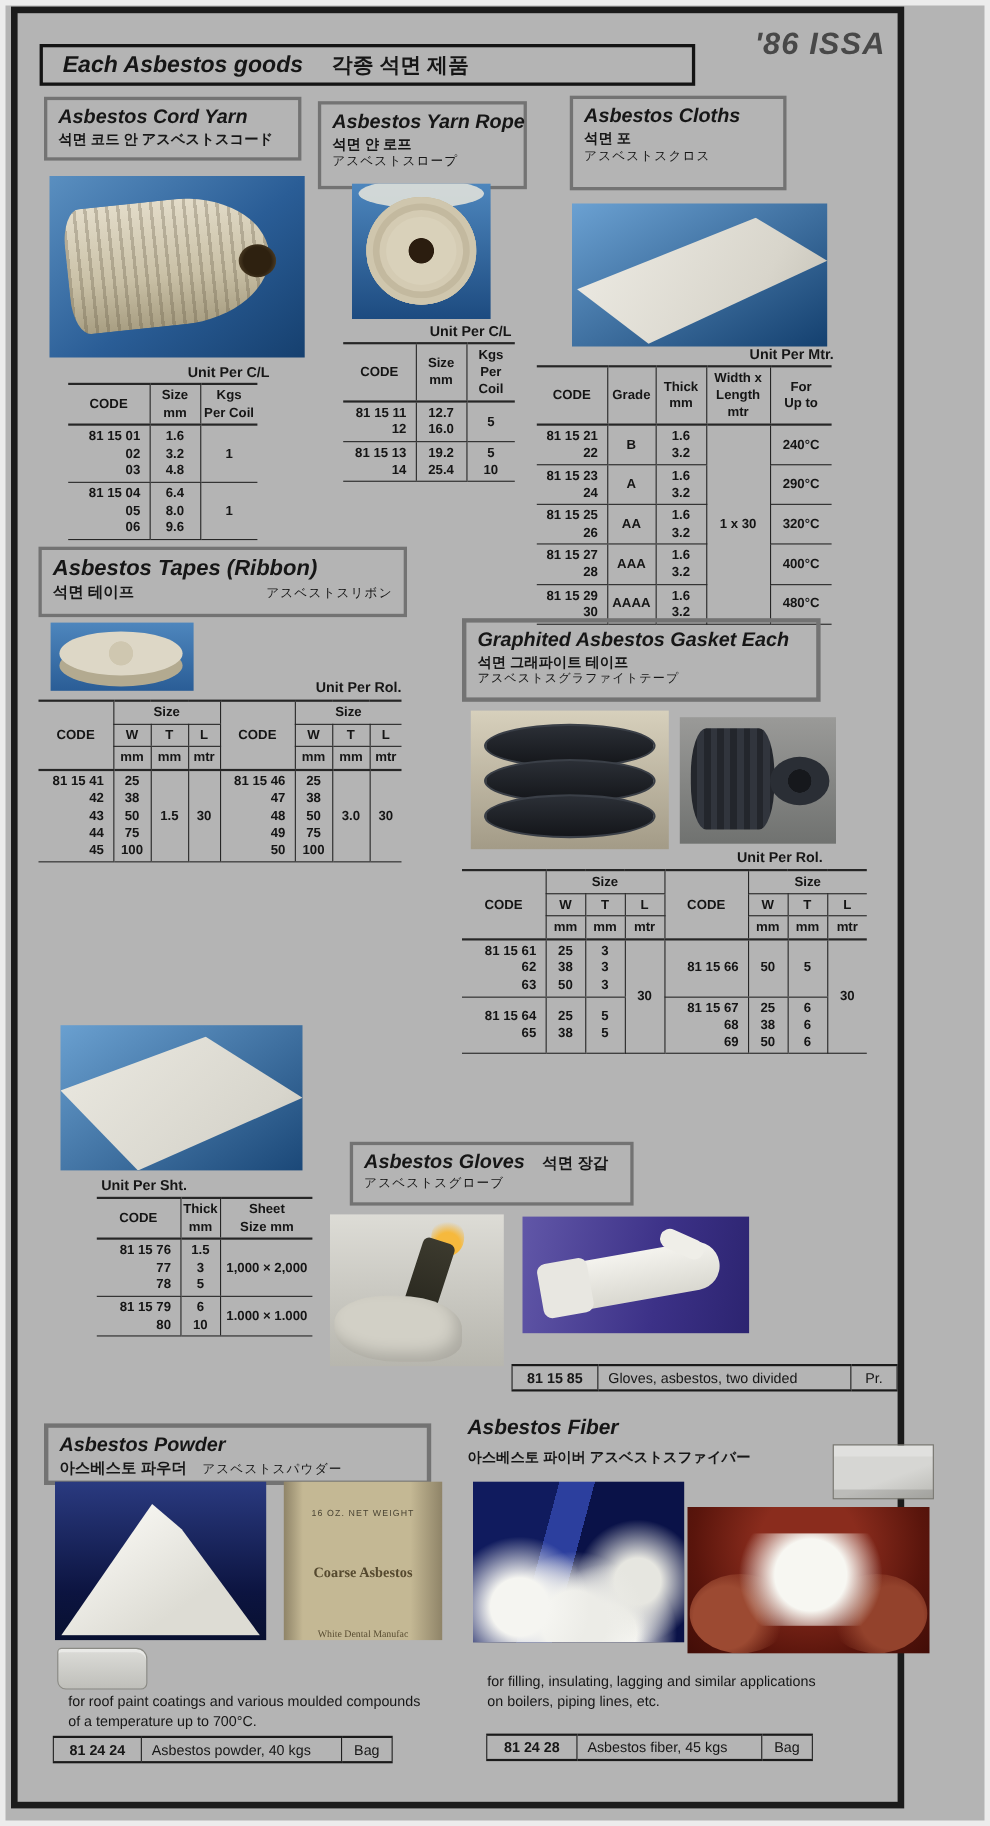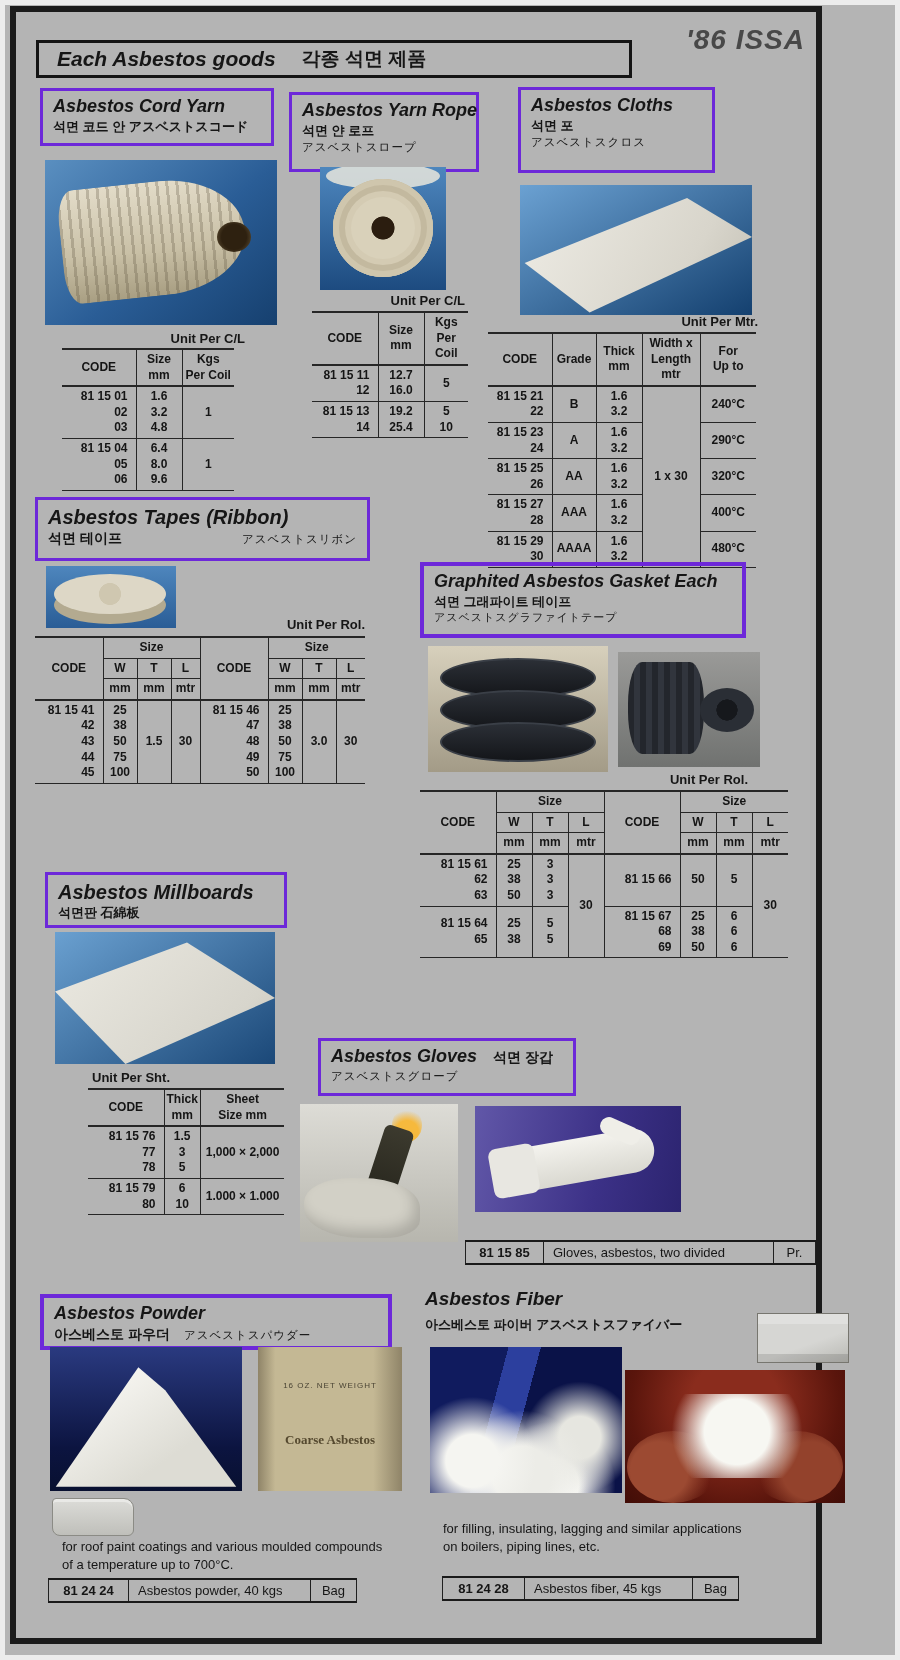--- a/index.html
+++ b/index.html
@@ -20,21 +20,21 @@
     display:flex; align-items:center; gap:26px; padding-left:18px;
   }
   .main-title .en { font-style:italic; font-weight:bold; font-size:21px; }
   .main-title .ko { font-weight:bold; font-size:19px; }
   .issa {
     position:absolute; left:655px; top:24px; width:150px; text-align:right;
     font-style:italic; font-weight:bold; font-size:28px; color:#484848; letter-spacing:1px;
   }
   
   .sbox {
-    position:absolute; border:3px solid #6d28d9; box-sizing:border-box;
+    position:absolute; border:3px solid #737373; box-sizing:border-box;
     padding:5px 10px 8px;
   }
   .sbox .t  { font-style:italic; font-weight:bold; font-size:18px; line-height:1.2; white-space:nowrap; }
   .sbox .s  { font-weight:bold; font-size:13px; line-height:1.35; }
   .sbox .jp { font-weight:normal; font-size:11.5px; letter-spacing:1px; line-height:1.4; }
   .plain-title { position:absolute; font-style:italic; font-weight:bold; font-size:19px; }
   .plain-sub   { position:absolute; font-weight:bold; font-size:13px; }
   
   .unit { position:absolute; font-weight:bold; font-size:13px; }
   .note { position:absolute; font-size:13px; font-weight:500; line-height:1.4; white-space:pre-line; }
@@ -106,21 +106,21 @@
   #gloves-photo-b .glove { position:absolute; left:30px; top:32px; width:150px; height:44px; transform:rotate(-10deg);
     background:linear-gradient(#f4f3ee,#d9d8d0); border-radius:10px 24px 24px 10px; }
   #gloves-photo-b .cuff  { position:absolute; left:16px; top:40px; width:46px; height:50px; transform:rotate(-10deg);
     background:#e8e7e1; border-radius:8px; }
   #gloves-photo-b .thumb { position:absolute; left:124px; top:16px; width:42px; height:18px; transform:rotate(24deg);
     background:#efeee8; border-radius:10px; }
   #powder-photo { background:linear-gradient(#2a3a80,#0c1440 70%,#081030); }
   #powder-photo .pile { position:absolute; inset:0; clip-path:polygon(3% 97%, 46% 14%, 60% 30%, 97% 97%);
     background:linear-gradient(145deg,#f4f3ee 30%,#dddcd4 70%); }
   #canister { background:linear-gradient(90deg,#8f8468 0%,#c4b894 12%,#c4b894 80%,#8f8468 100%);
-    display:flex; flex-direction:column; align-items:center; justify-content:space-between; padding-top:34px; box-sizing:border-box; }
+    display:flex; flex-direction:column; align-items:center; justify-content:center; padding-top:22px; box-sizing:border-box; }
   #canister .l1 { font-size:8px; letter-spacing:1px; color:#4a4434; }
   #canister .l2 { margin-top:42px; font-family:"Liberation Serif","DejaVu Serif",serif; font-size:13px; font-weight:bold; color:#55492f; }
   #canister .l3 { margin-top:42px; font-family:"Liberation Serif","DejaVu Serif",serif; font-size:9px; color:#5a4e33; }
   #fiber-photo-a { background:linear-gradient(105deg,#101b5e 0 34%,#2c3f9e 34% 48%,#0a1248 48% 100%); }
   #fiber-photo-a .fluff { position:absolute; inset:0;
     background:radial-gradient(circle at 22% 78%, #f5f5f1 0 14%, rgba(245,245,241,0) 34%),
                radial-gradient(circle at 48% 88%, #ecece7 0 18%, rgba(236,236,231,0) 40%),
                radial-gradient(circle at 78% 62%, #e6e6e0 0 12%, rgba(230,230,224,0) 32%),
                radial-gradient(circle at 64% 94%, #f8f8f4 0 14%, rgba(248,248,244,0) 34%); }
   #fiber-photo-b { background:radial-gradient(circle at 50% 25%, #8a2c1d 0 30%, #5a150c 70%, #410d07); }
@@ -461,24 +461,20 @@
         <td>25
 38
 50</td>
         <td>6
 6
 6</td>
       </tr>
     </tbody>
   </table>
 
-  <div class="sbox" style="left:45px;top:872px;width:242px;height:56px">
-    <div class="t" style="font-size:20px">Asbestos Millboards</div>
-    <div class="s">석면판 石綿板</div>
-  </div>
   <div class="photo" id="millboard-photo" style="left:55px;top:932px;width:220px;height:132px">
     <div class="sheet"></div>
   </div>
   <div class="unit" style="left:92px;top:1070px">Unit Per Sht.</div>
   <table class="tbl" style="left:88px;top:1088px">
     <colgroup>
         <col style="width:76px">
         <col style="width:36px">
         <col style="width:84px">
       </colgroup>

